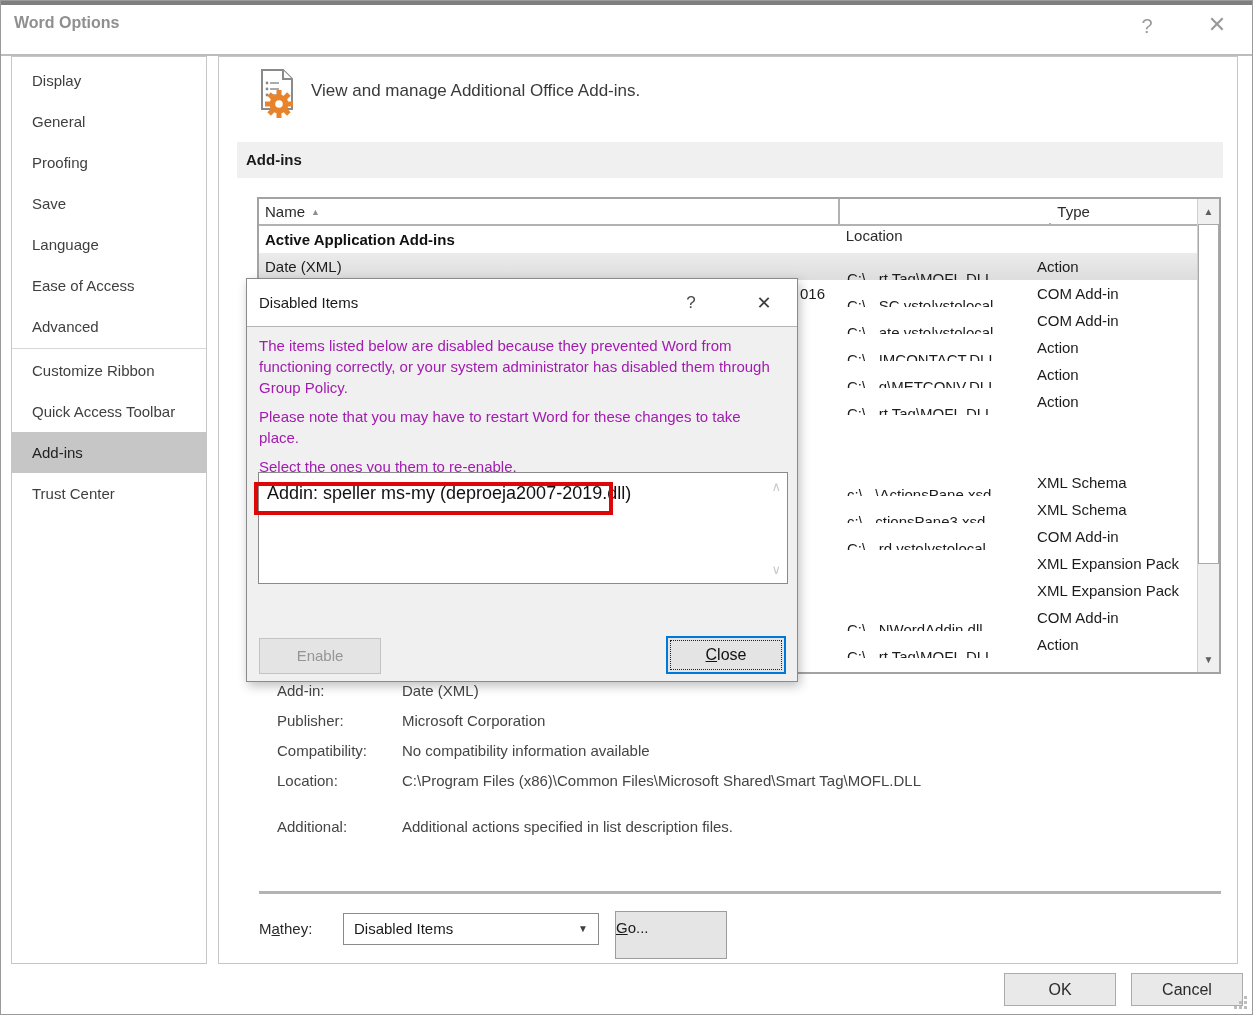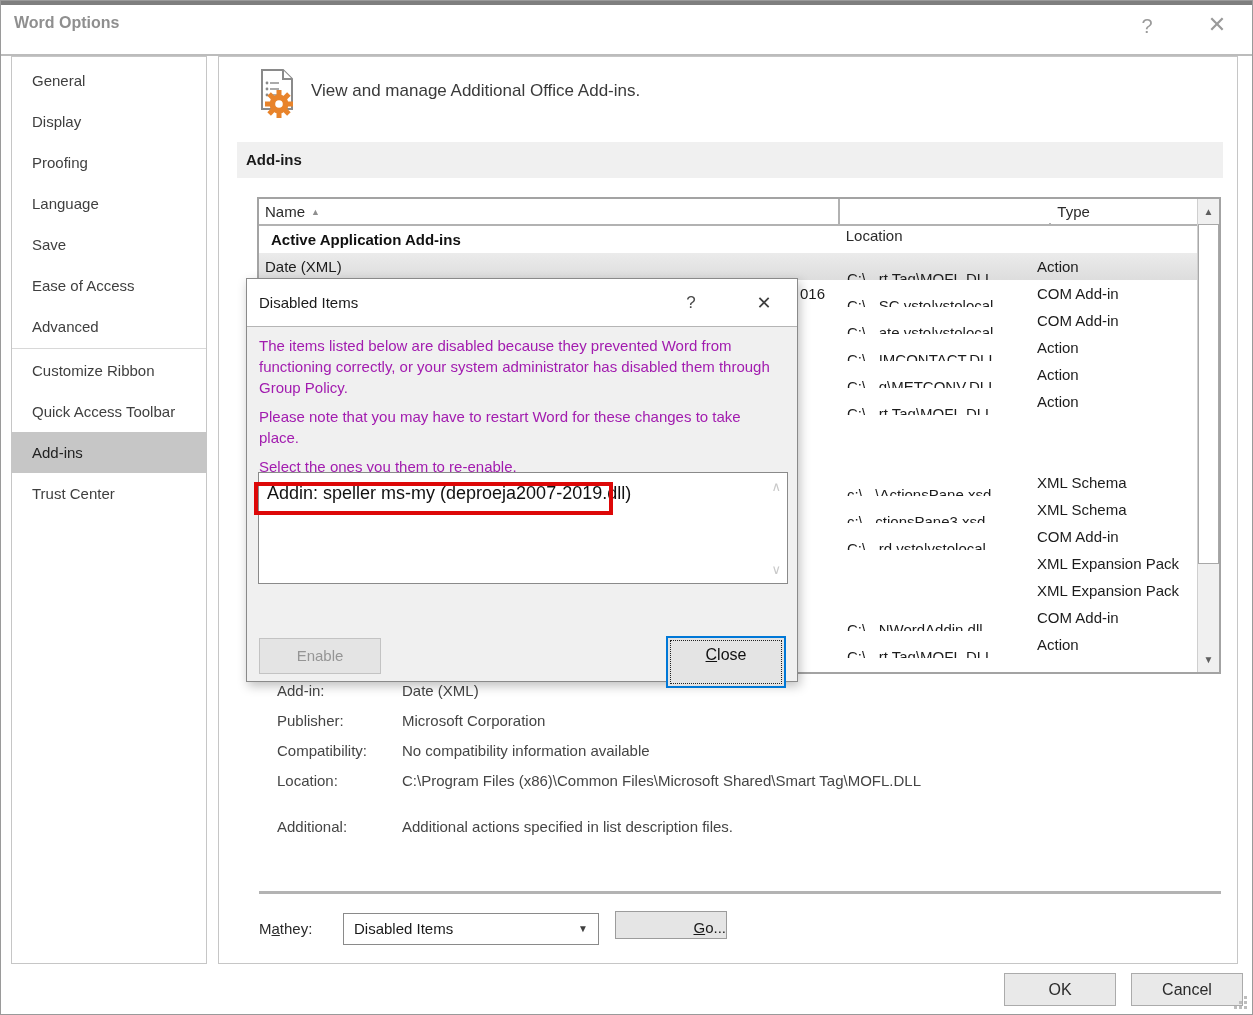--- a/index.html
+++ b/index.html
@@ -39,21 +39,21 @@
   .th { background:#fff; font-size:15px; color:#2b2b2b; padding-left:6px; line-height:25px; }
   .th-name { width:582px; border-right:2px solid #b2b2b2; }
   .th-loc  { width:212px; border-right:2px solid #b2b2b2;margin-top:24px; }
   .th-type { width:168px; }
   .sort-arrow { font-size:9px; color:#8f8f8f; margin-left:6px; vertical-align:2px; }
   .tbody { position:relative; }
   .trow { display:flex; height:27px; line-height:27px; font-size:15px; color:#1c1c1c; }
   .trow .c-name { width:582px; padding-left:6px; overflow:hidden; white-space:nowrap; }
   .trow .c-loc  { width:190px; padding-left:6px; overflow:hidden; white-space:nowrap;margin-top:12px; }
   .trow .c-type { width:168px; padding-left:6px; overflow:hidden; white-space:nowrap; }
-  .trow.r-group { font-weight:bold; color:#111;padding-left:6px; }
+  .trow.r-group { font-weight:bold; color:#111; }
   .trow.r-selected { background:linear-gradient(#ebebeb,#dddddd); }
   .trow.r-frag .c-name { text-align:right; padding-right:16px; }
   .vscroll { position:absolute; right:0; top:0; width:22px; height:473px; background:#f0f0f0;
     border-left:1px solid #cfcfcf; }
   .scroll-btn { position:absolute; left:0; width:21px; height:25px; text-align:center; color:#5f5f5f;
     font-size:10px; line-height:25px; background:#f0f0f0; }
   .scroll-btn.up { top:0; } .scroll-btn.down { bottom:0; }
   .scroll-thumb { position:absolute; left:0px; top:25px; width:21px; height:340px; background:#fff;
     border:1px solid #a8a8a8; }
 
@@ -63,22 +63,22 @@
   .d-row .d-label { width:125px; }
   .d-row.d-gap { margin-top:25px; }
   .divider { position:absolute; left:40px; top:834px; width:962px; height:3px; background:#b3b3b3; }
 
   
   .manage-label { position:absolute; left:40px; top:855px; height:34px; line-height:34px; font-size:15px; color:#2a2a2a; }
   .manage-select { position:absolute; left:124px; top:856px; width:256px; height:32px;
     border:1px solid #8a8a8a; background:#fff; font-size:15px; color:#1a1a1a; line-height:30px;
     padding-left:10px; cursor:default; }
   .dd-arrow { position:absolute; right:10px; top:0; font-size:10px; color:#3f3f3f; line-height:30px; }
-  .go-btn { position:absolute; left:396px; top:854px; width:112px; height:28px; background:#e5e5e5;
-    border:1px solid #9c9c9c; font-size:15px; color:#1a1a1a; text-align:right; line-height:32px; cursor:default; }
+  .go-btn { position:absolute; left:396px; top:854px; width:112px; height:48px; background:#e5e5e5;
+    border:1px solid #9c9c9c; font-size:15px; color:#1a1a1a; text-align:left; line-height:32px; cursor:default; }
   .u { text-decoration:underline; }
 
   
   .dialog { position:absolute; left:245px; top:277px; width:552px; height:404px; background:#f0f0f0;
     border:1px solid #8a8a8a; box-shadow:2px 4px 10px rgba(0,0,0,.25); }
   .dlg-titlebar { position:relative; height:48px; background:#fff; border-bottom:1px solid #b5b5b5; }
   .dlg-title { position:absolute; left:12px; top:0; line-height:48px; font-size:15px; color:#1a1a1a; }
   .dlg-help { position:absolute; left:428px; top:0; width:32px; height:48px; line-height:48px;
     text-align:center; font-size:17px; color:#4a4a4a; }
   .dlg-close { position:absolute; left:498px; top:0; width:38px; height:48px; line-height:48px;
@@ -87,21 +87,21 @@
   .dlg-body p { margin-bottom:8px; line-height:21px; }
   .dlg-list { position:absolute; left:11px; top:193px; width:530px; height:112px; background:#fff;
     border:1px solid #8a8a8a; }
   .dlg-list .item { padding:10px 8px 0 8px; font-size:18px; color:#111; white-space:nowrap; }
   .chev { position:absolute; right:6px; color:#c9c9c9; font-size:13px; }
   .chev.up { top:6px; } .chev.down { bottom:6px; }
   .red-annotation { position:absolute; left:7px; top:203px; width:359px; height:33px;
     border:4px solid #dd0707; pointer-events:none; }
   .btn-enable { position:absolute; left:12px; top:359px; width:122px; height:36px; background:#e4e4e4;
     border:1px solid #c3c3c3; color:#959595; font-size:15px; text-align:center; line-height:34px; }
-  .btn-close { position:absolute; left:419px; top:357px; width:120px; height:52px; background:#e4e4e4;
+  .btn-close { position:absolute; left:419px; top:357px; width:120px; height:38px; background:#e4e4e4;
     border:2px solid #0078d7; outline:1px dotted #222; outline-offset:-5px; font-size:16px; color:#111;
     text-align:center; line-height:33px; cursor:default; }
 
   
   .w-btn { position:absolute; width:112px; height:33px; background:#e9e9e9; border:1px solid #ababab;
     font-size:16px; color:#2b2b2b; text-align:center; line-height:31px; cursor:default; }
   .btn-ok { left:1003px; top:972px; }
   .btn-cancel { left:1130px; top:972px; }
   .grip { position:absolute; right:4px; bottom:4px; width:14px; height:14px; }
   .grip::before { content:""; position:absolute; left:0; top:0; width:3px; height:3px; background:transparent;
@@ -111,25 +111,25 @@
 <body>
 
 <div class="window">
   <div class="topbar"></div>
   <div class="win-title">Word Options</div>
   <div class="win-help">?</div>
   <div class="win-close">✕</div>
   <div class="title-sep"></div>
 
   <div class="sidebar">
+    <div class="side-item">Display</div>
     <div class="side-item">General</div>
-    <div class="side-item">Display</div>
     <div class="side-item">Proofing</div>
+    <div class="side-item">Save</div>
     <div class="side-item">Language</div>
-    <div class="side-item">Save</div>
     <div class="side-item">Ease of Access</div>
     <div class="side-item">Advanced</div>
     <div class="side-divider"></div>
     <div class="side-item">Customize Ribbon</div>
     <div class="side-item">Quick Access Toolbar</div>
     <div class="side-item selected">Add-ins</div>
     <div class="side-item">Trust Center</div>
   </div>
 
   <div class="main">

